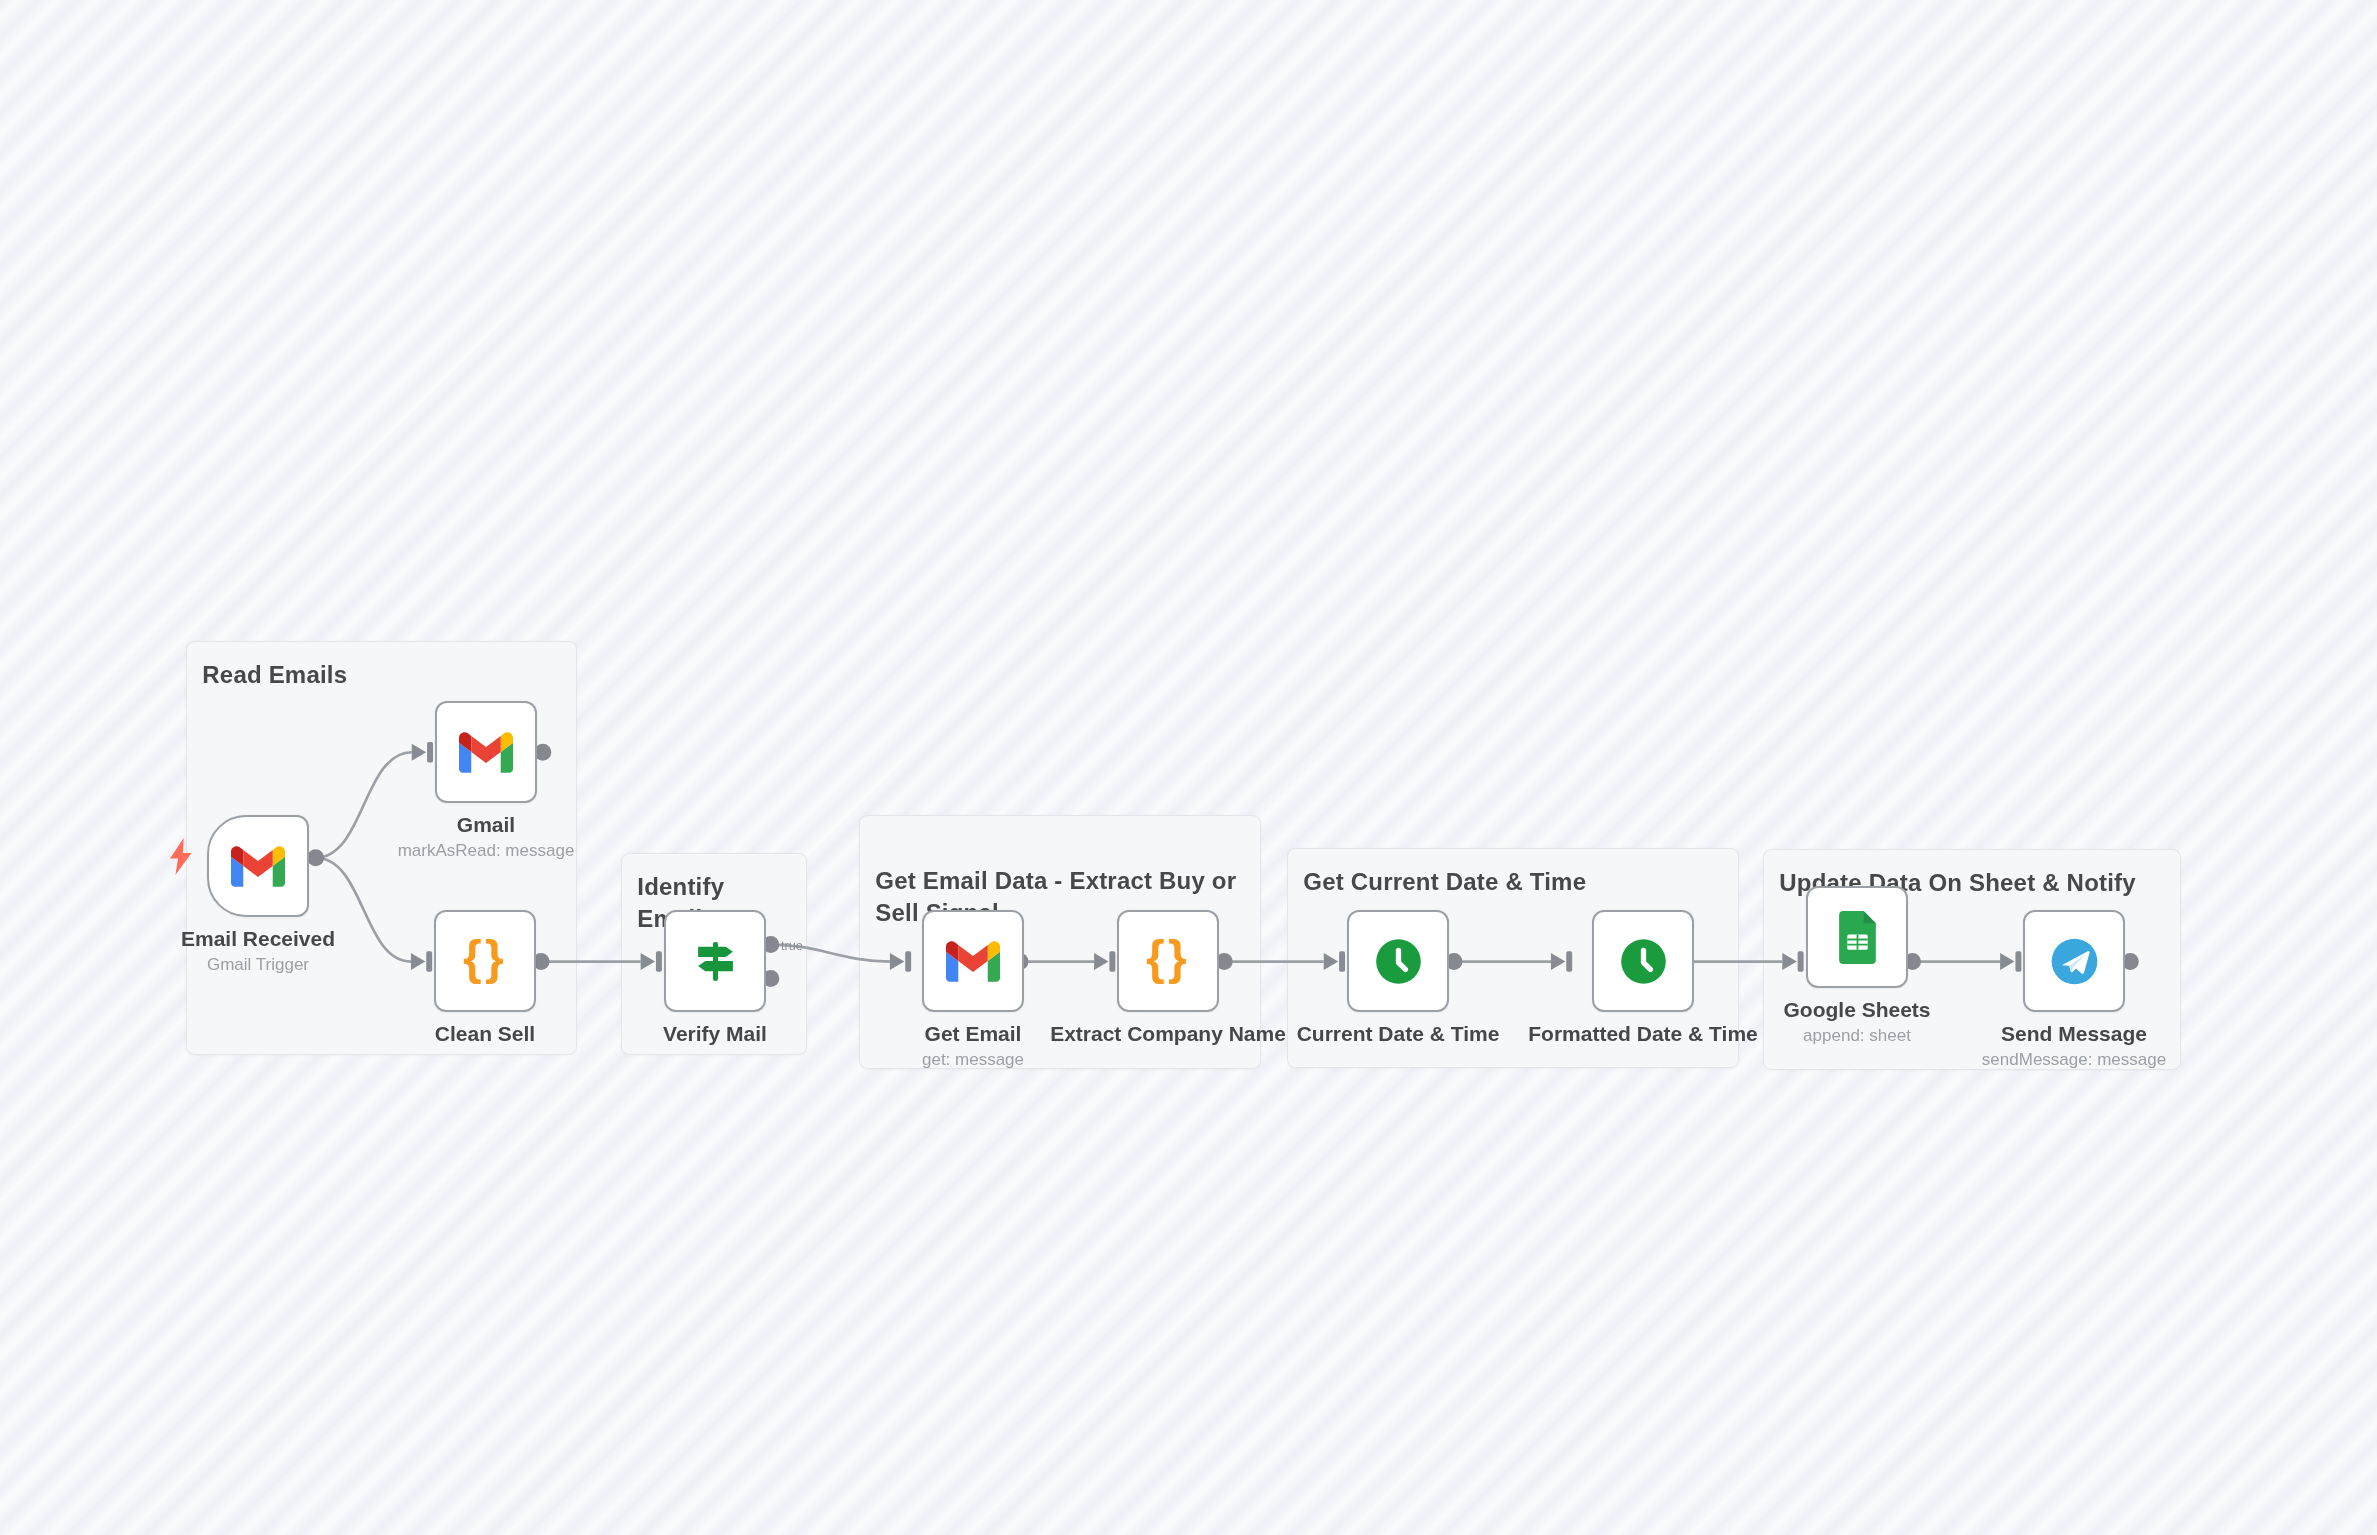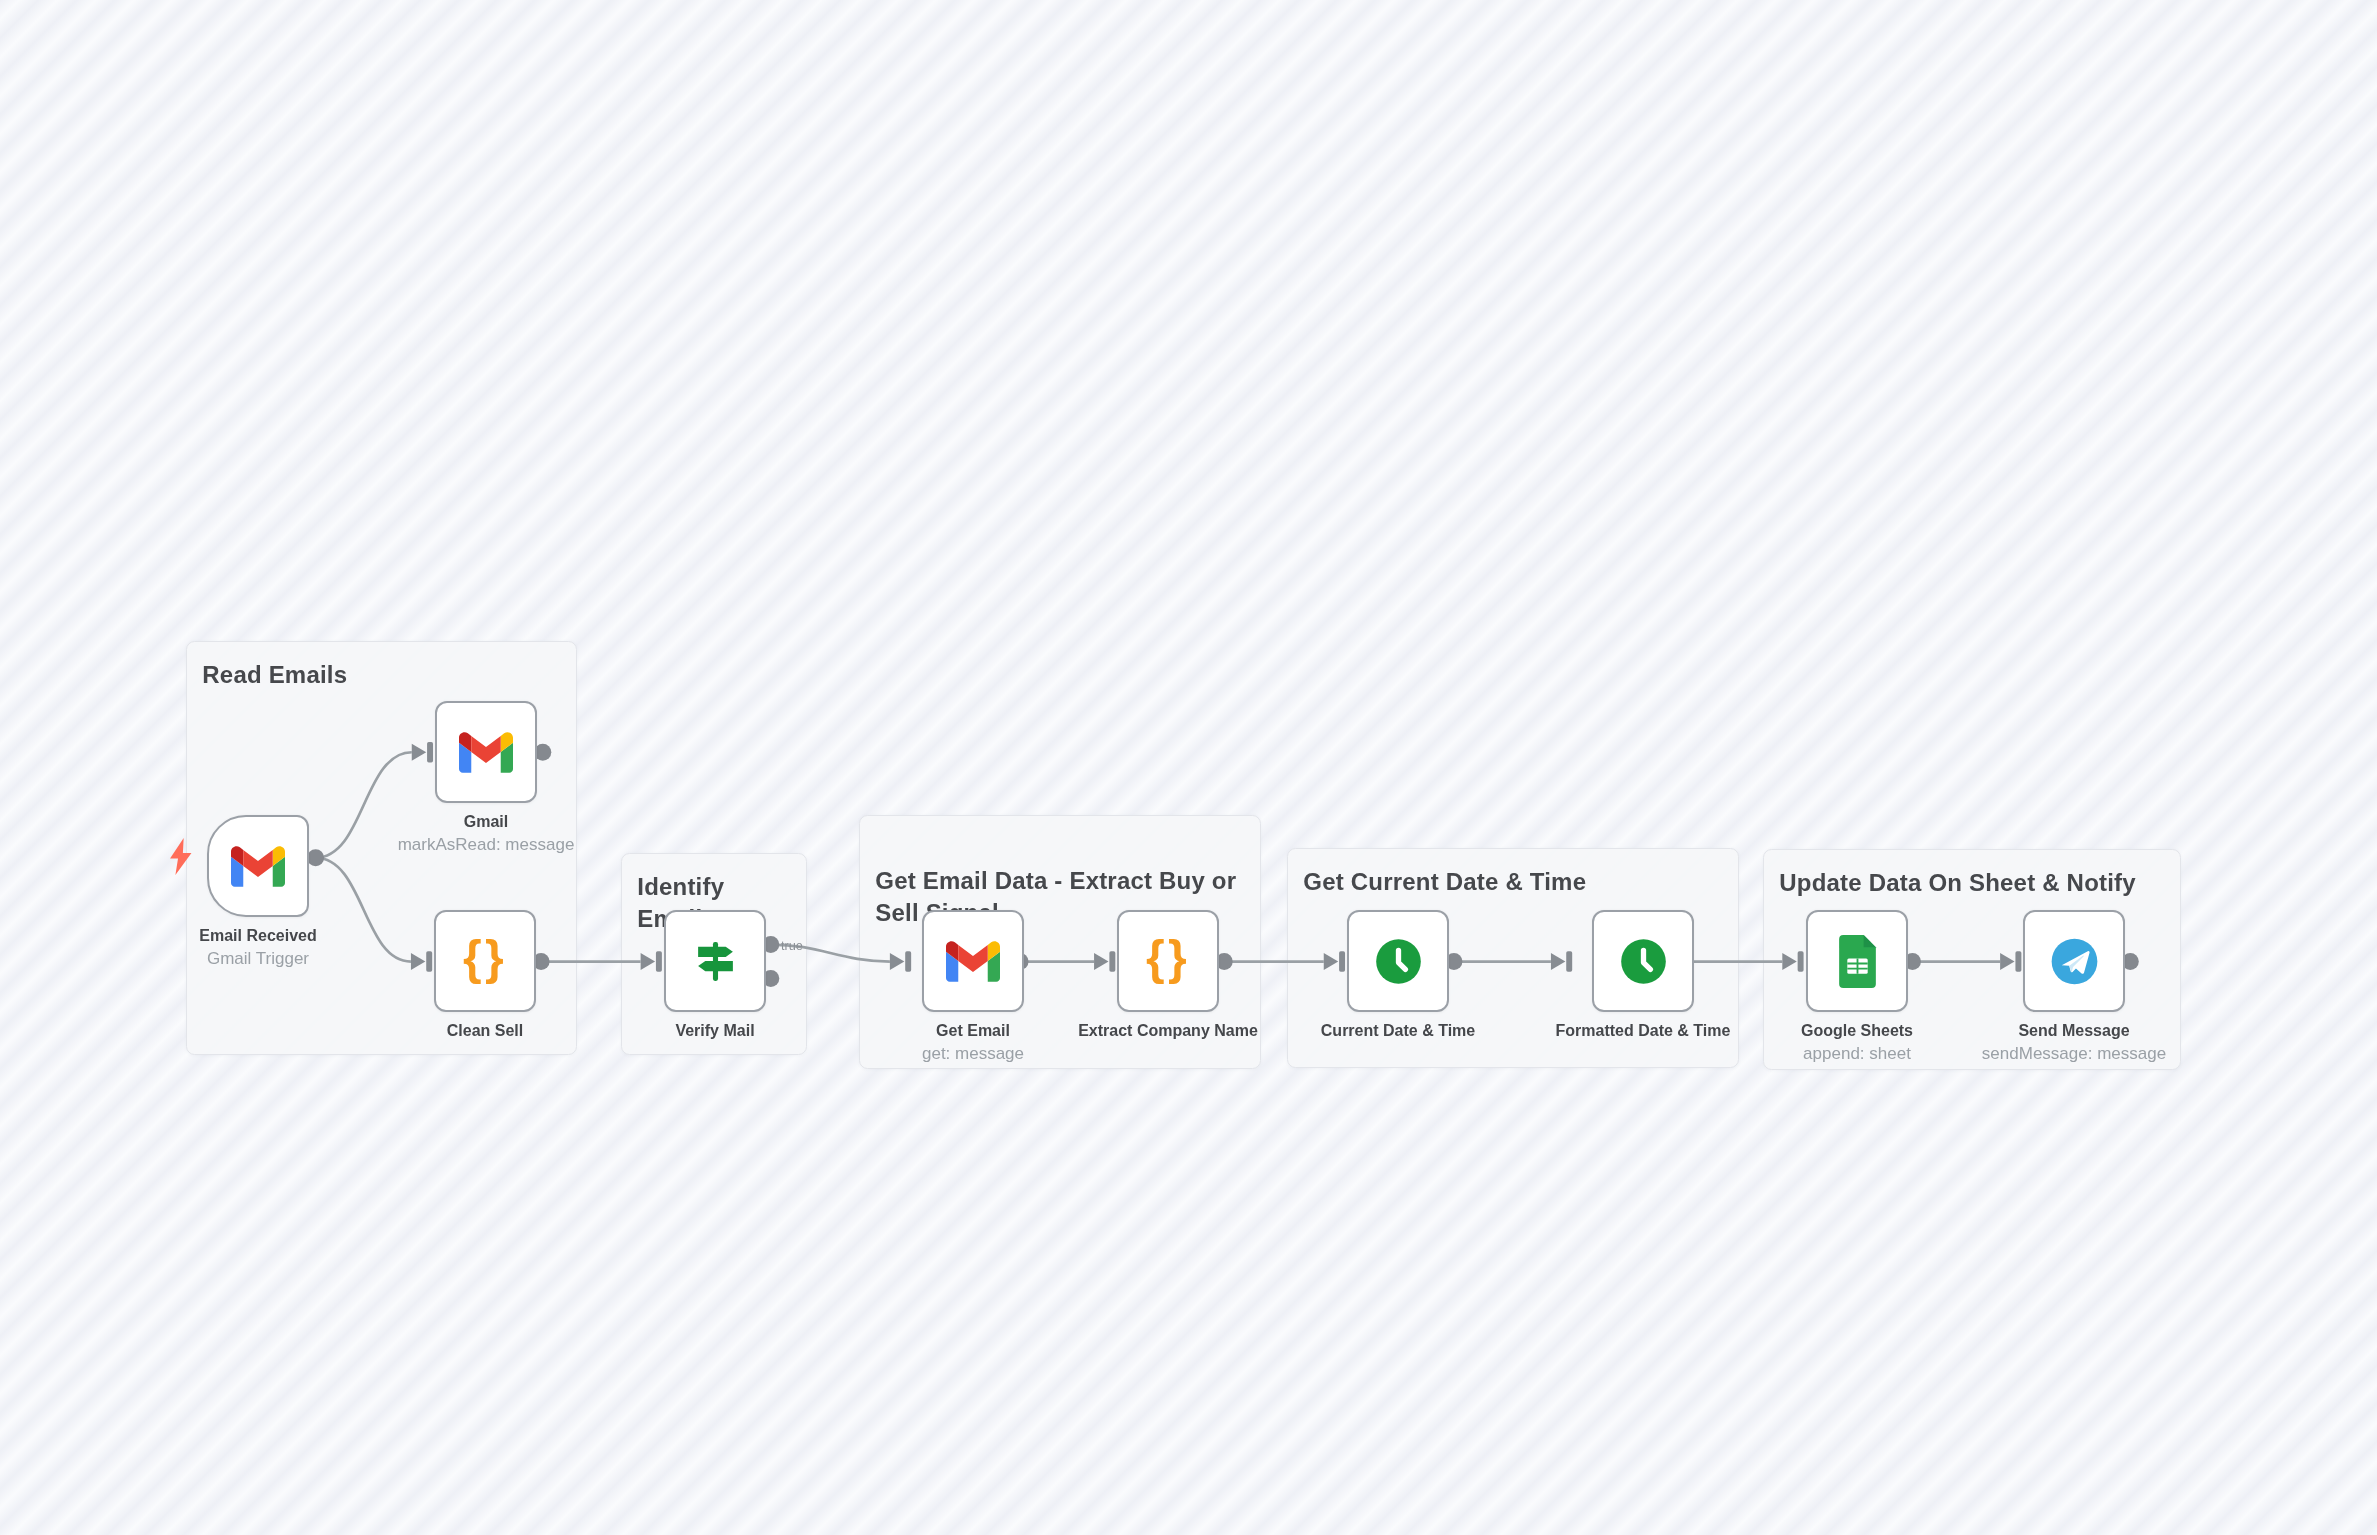--- a/index.html
+++ b/index.html
@@ -49,21 +49,21 @@
     border-radius:12px;
     display:flex;align-items:center;justify-content:center;
     box-shadow:0 0.9px 2.6px rgba(0,0,0,0.05);
   }
   .node-box.trigger{border-radius:39px 12px 12px 39px;}
   .caption{
     position:absolute;top:111px;left:50%;
     transform:translateX(-50%);
     width:306px;text-align:center;
   }
-  .caption .label{font-size:16px;font-weight:700;color:#45474b;line-height:1.25;text-align:center;}
+  .caption .label{font-size:21px;font-weight:700;color:#45474b;line-height:1.25;text-align:center;}
   .caption .sublabel{font-size:17px;font-weight:400;color:#9aa0a6;margin-top:2.6px;}
   .braces{
     font-size:48px;font-weight:700;color:#f79b1e;
     letter-spacing:3.4px;line-height:1;padding-bottom:6.8px;
     font-family:"Liberation Sans",sans-serif;
   }
   #bolt{position:absolute;left:168px;top:838px;z-index:3;}
 </style>
 </head>
 <body>
@@ -231,21 +231,21 @@
       <svg width="51" height="51" viewBox="0 0 48 48">
         <circle cx="24" cy="24" r="21" fill="#1a9c3e"></circle>
         <path d="M24 13.5V25l6.5 6.5" stroke="#ffffff" stroke-width="5" fill="none" stroke-linecap="round" stroke-linejoin="round"></path>
       </svg>
     </div>
     <div class="caption">
       <div class="label">Formatted Date &amp; Time</div>
     </div>
   </div>
 
-  <div class="node" style="left:1806px;top:910px;">
+  <div class="node" style="left:1806px;top:886px;">
     <div class="node-box">
       <svg width="41" height="53" viewBox="0 0 40 52">
         <path fill="#2aa84f" d="M2 4a4 4 0 0 1 4-4h20l12 12v36a4 4 0 0 1-4 4H6a4 4 0 0 1-4-4z"></path>
         <path fill="#1e9147" d="M26 0l12 12H26z"></path>
         <g>
           <rect x="10" y="23" width="20" height="15" rx="1.5" fill="#ffffff"></rect>
           <path d="M10 28h20M10 33h20M20 23v15" stroke="#2aa84f" stroke-width="1.8" fill="none"></path>
         </g>
       </svg>
     </div>

